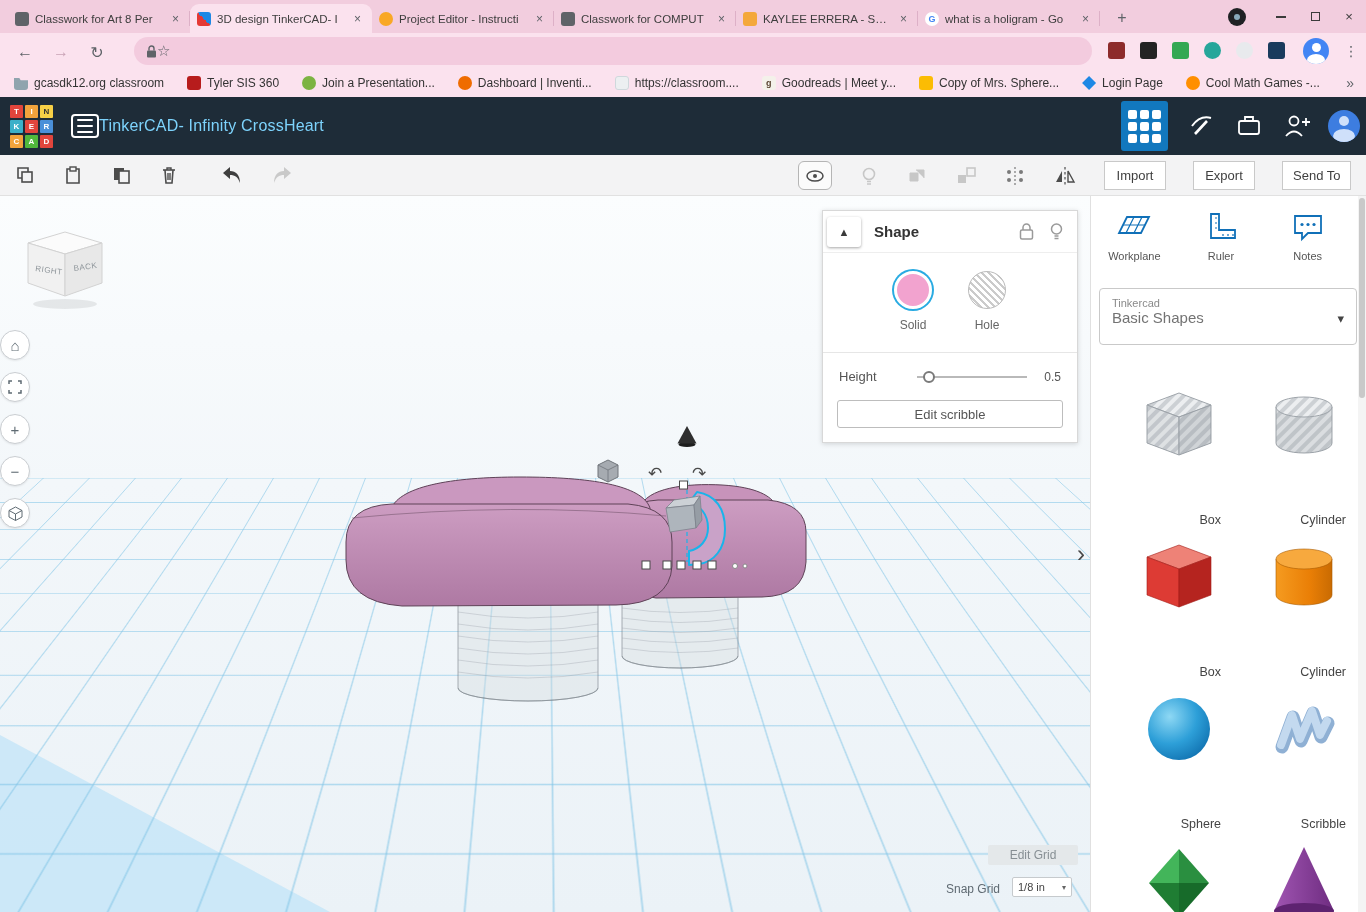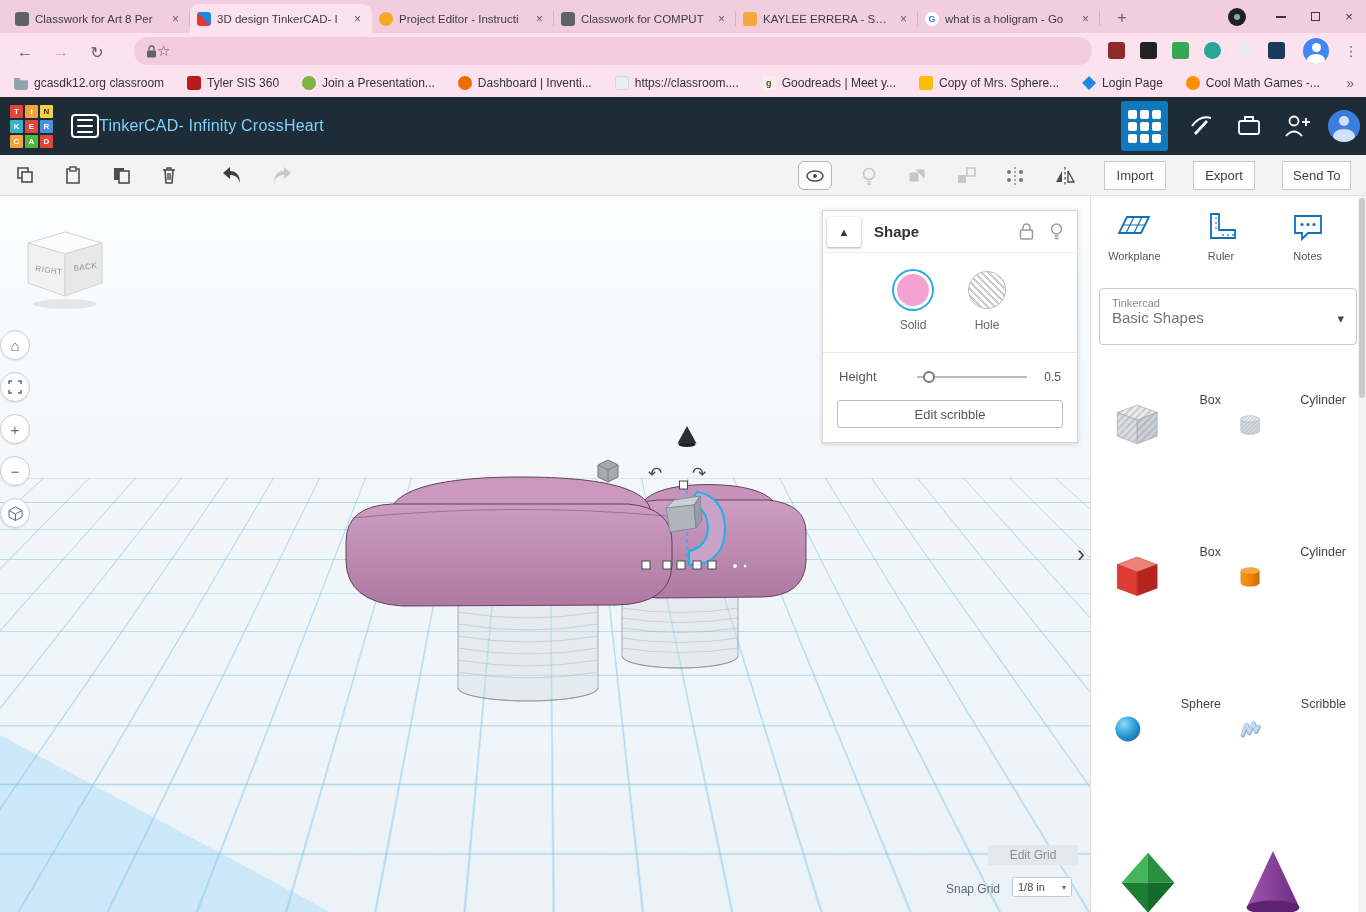--- a/index.html
+++ b/index.html
@@ -135,21 +135,21 @@
 
   
   .panel { width:276px; height:716px; position:relative; background:#fff; border-left:1px solid #e0e0e0; overflow:hidden; }
   .toolsrow { position:absolute; left:0; top:14px; width:260px; display:flex; justify-content:space-around; }
   .toolitem { display:flex; flex-direction:column; align-items:center; gap:6px; font-size:11px; color:#555; width:80px; }
   .catbox { position:absolute; left:8px; top:92px; width:258px; height:57px; border:1px solid #c9c9c9; border-radius:4px;
             background:#fff; padding:8px 12px; }
   .catbox .small { font-size:11px; color:#8a8a8a; }
   .catbox .big { font-size:15px; color:#737373; }
   .catbox .caret { position:absolute; right:12px; top:22px; font-size:13px; color:#444; }
-  .tile { position:absolute; width:110px; display:flex; flex-direction:row; align-items:flex-start;gap:36px; }
+  .tile { position:absolute; width:110px; display:flex; flex-direction:column; align-items:flex-end;gap:36px; }
   .tile .lbl { font-size:12.5px; color:#444; margin-top:10px; }
   .pscroll { position:absolute; right:0; top:0; width:8px; height:716px; background:#f4f4f4; }
   .pthumb { position:absolute; right:1px; top:2px; width:6px; height:200px; background:#c9c9c9; border-radius:3px; }
 </style>
 </head>
 <body>
 
 <svg width="0" height="0" style="position:absolute" aria-hidden="true">
   <defs>
     <pattern id="holePat" patternUnits="userSpaceOnUse" width="8" height="8" patternTransform="rotate(45)">

